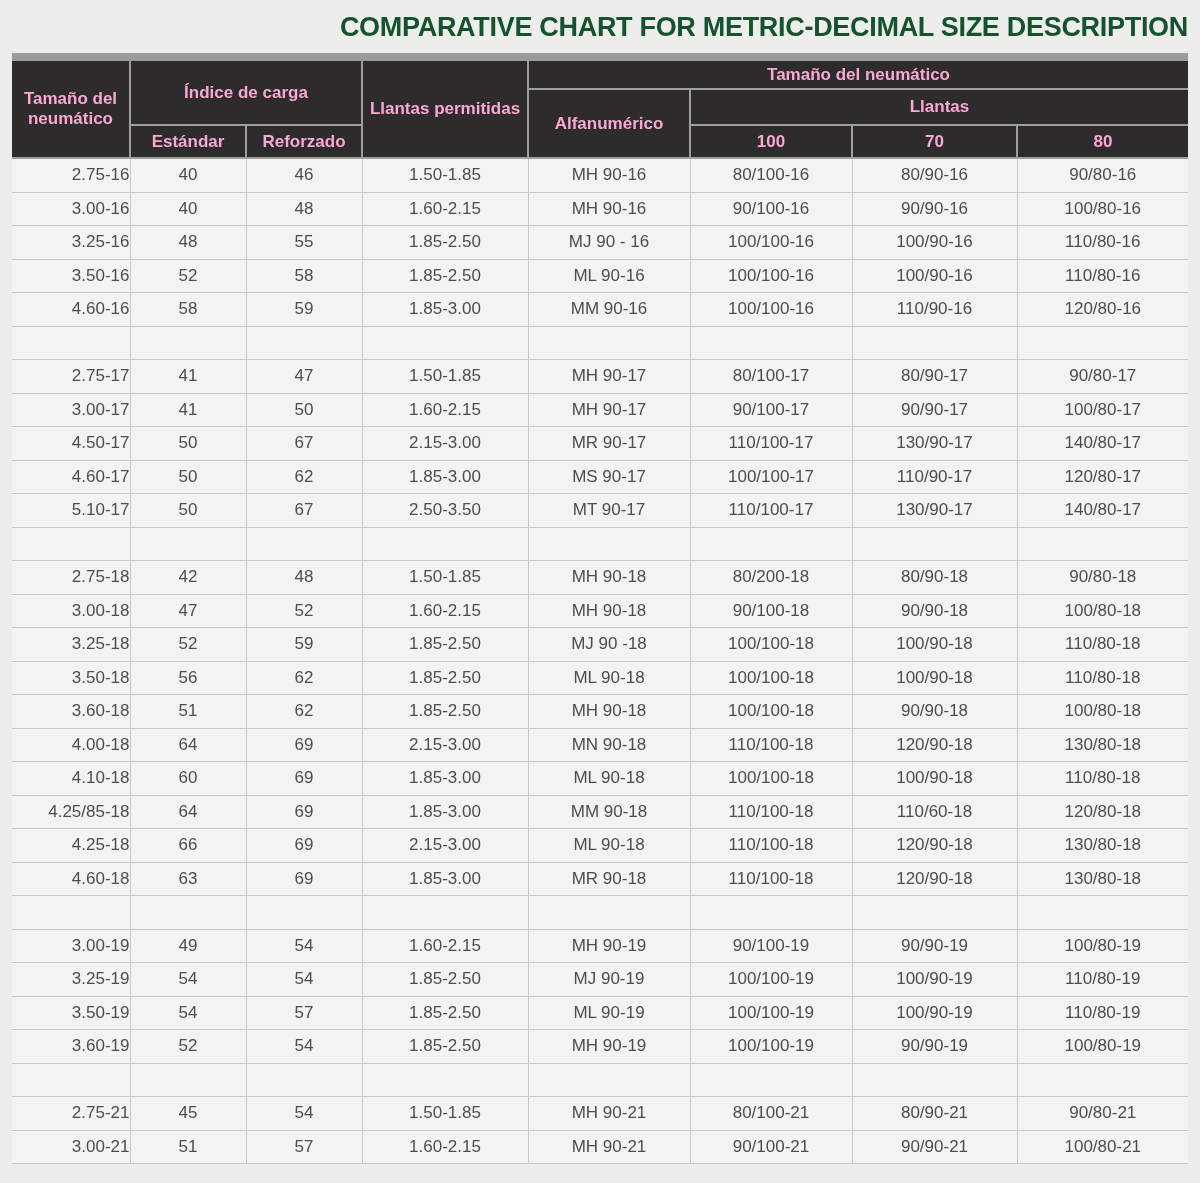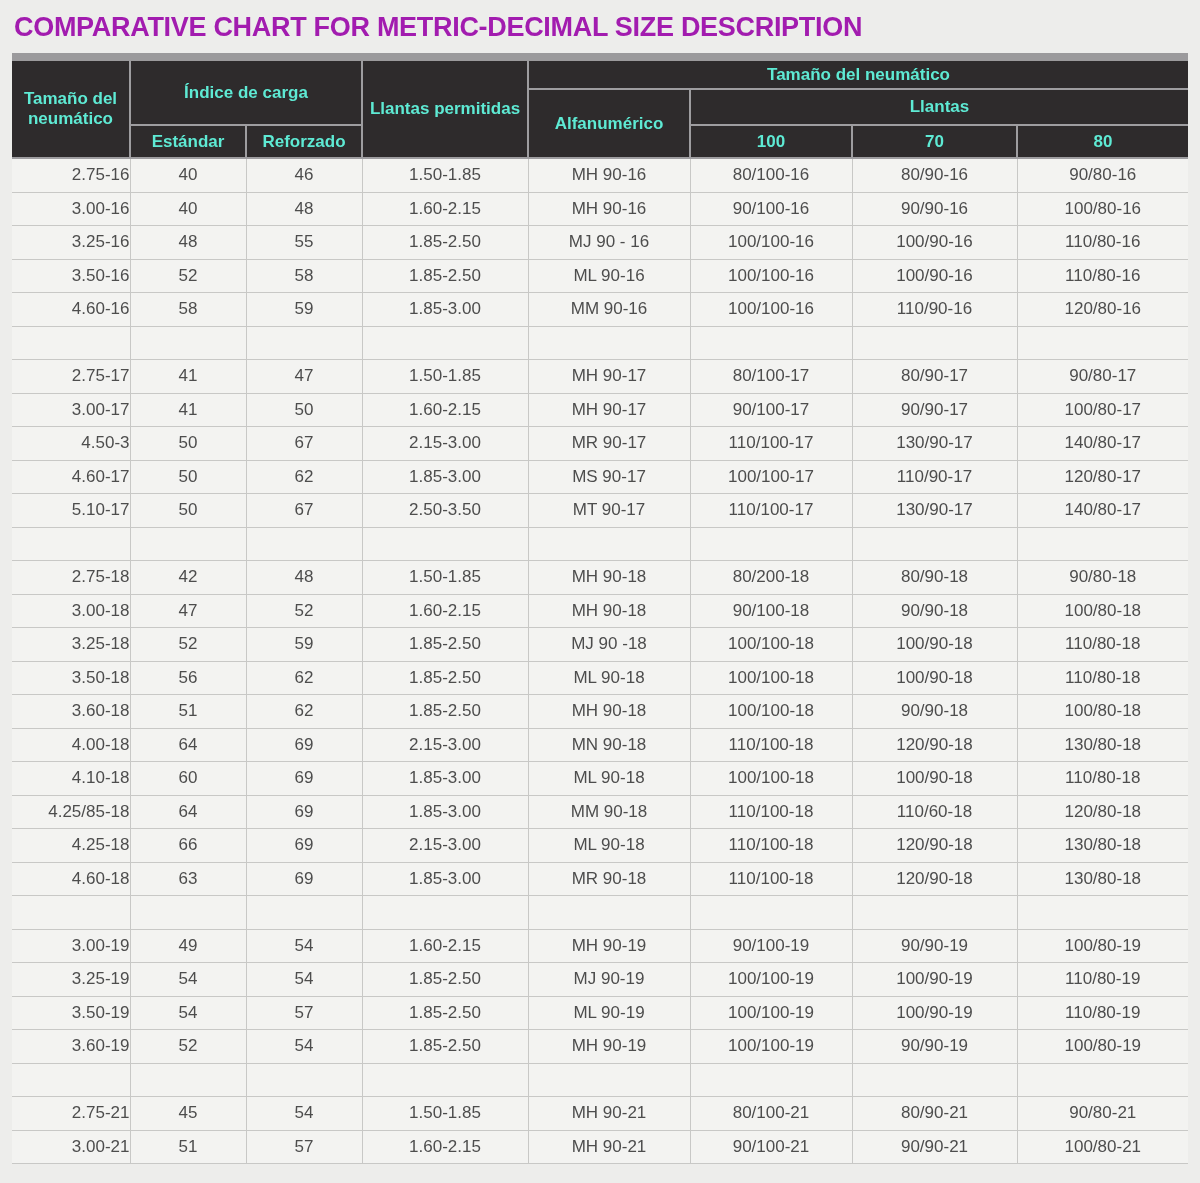--- a/index.html
+++ b/index.html
@@ -5,29 +5,29 @@
   html,body{margin:0;padding:0;}
   body{
     width:1200px;height:1183px;
     background:#EDEDEB;
     font-family:"Liberation Sans","DejaVu Sans",sans-serif;
     -webkit-font-smoothing:antialiased;
   }
   .page{padding:10px 12px 0 12px;}
   .title{
     font-size:27px;font-weight:bold;letter-spacing:-0.3px;
-    color:#a21caf;margin:2px 0 10px 2px;
+    color:#14532d;margin:2px 0 10px 2px;text-align:right;
   }
   .top-strip{height:8px;background:#9B9A9C;width:1176px;}
   table{
     border-collapse:collapse;width:1176px;table-layout:fixed;
     background:#F3F3F1;
   }
   thead th{
-    background:#2E2B2C;color:#5eead4;
+    background:#2E2B2C;color:#f9a8d4;
     border:2px solid #9E9DA0;
     font-size:17px;font-weight:bold;text-align:center;
     padding:0;
   }
   thead tr.hr1{height:28px;}
   thead tr.hr2{height:36px;margin-left:20px;}
   thead tr.hr3{height:33px;}
   th.no-top{border-top:none;}
   th.no-left{border-left:none;}
   th.no-right{border-right:none;}
@@ -151,21 +151,21 @@
           <td>3.00-17</td>
           <td>41</td>
           <td>50</td>
           <td>1.60-2.15</td>
           <td>MH 90-17</td>
           <td>90/100-17</td>
           <td>90/90-17</td>
           <td>100/80-17</td>
         </tr>
         <tr>
-          <td>4.50-3</td>
+          <td>4.50-17</td>
           <td>50</td>
           <td>67</td>
           <td>2.15-3.00</td>
           <td>MR 90-17</td>
           <td>110/100-17</td>
           <td>130/90-17</td>
           <td>140/80-17</td>
         </tr>
         <tr>
           <td>4.60-17</td>

